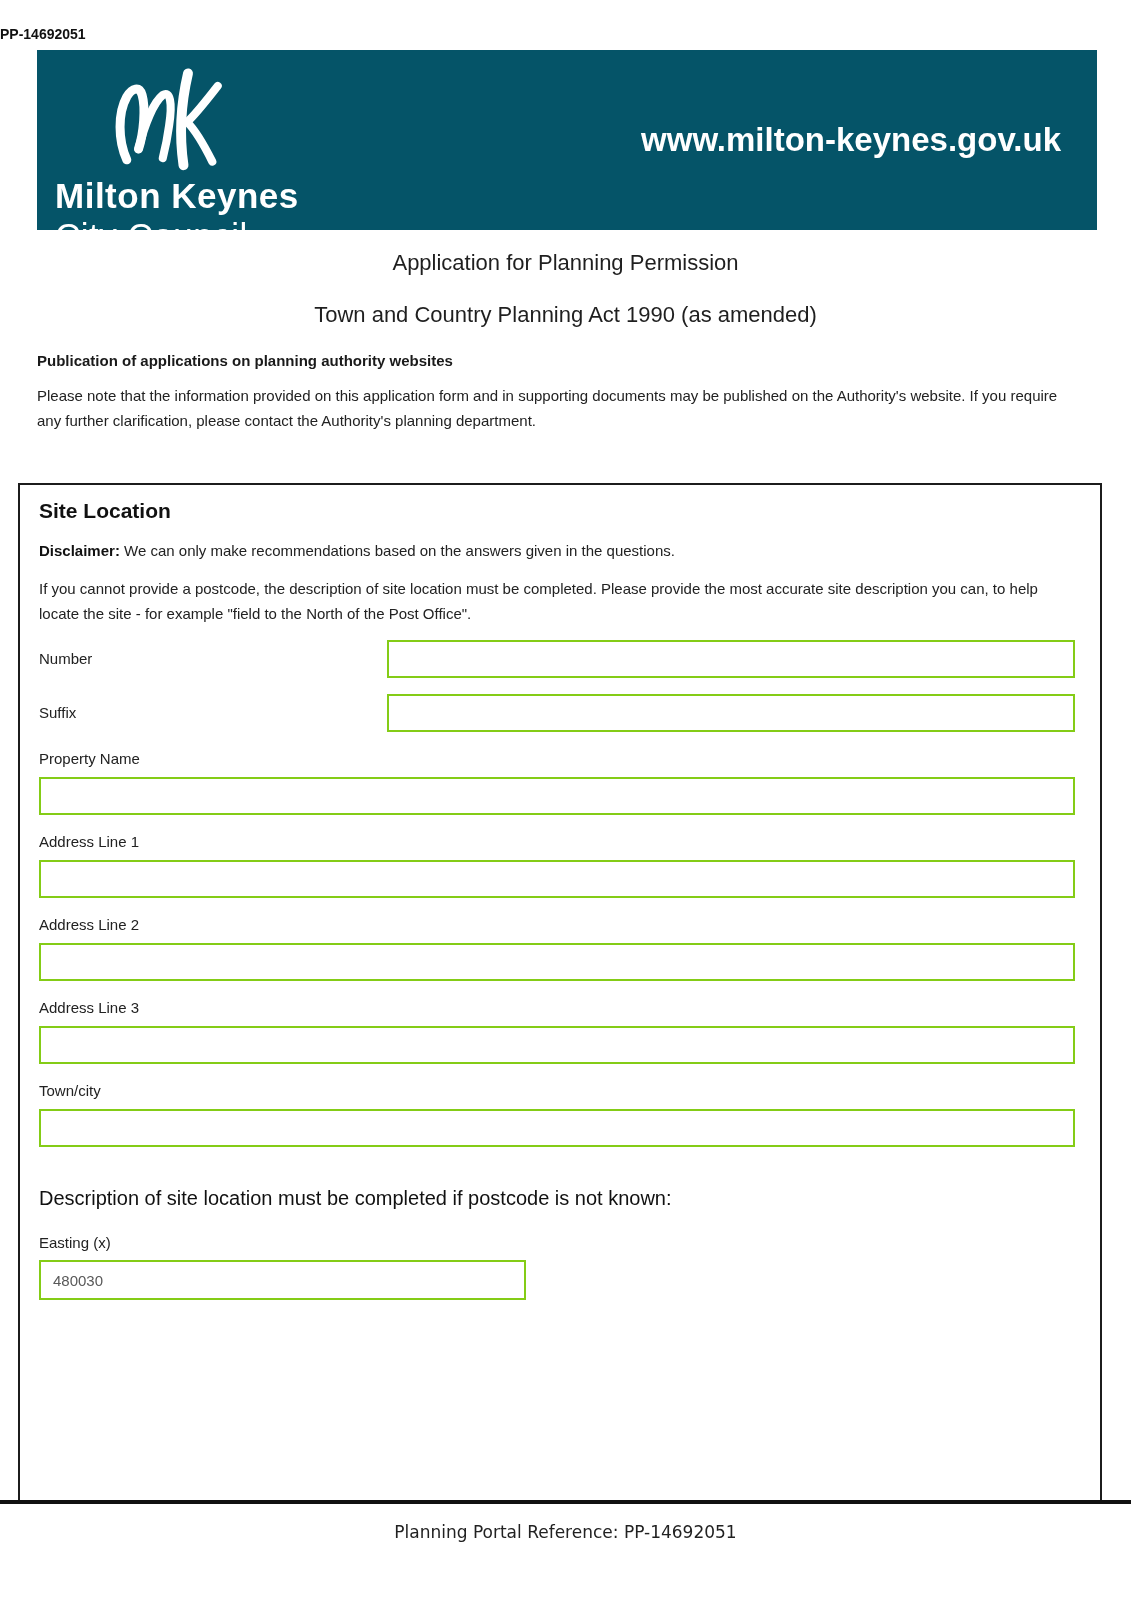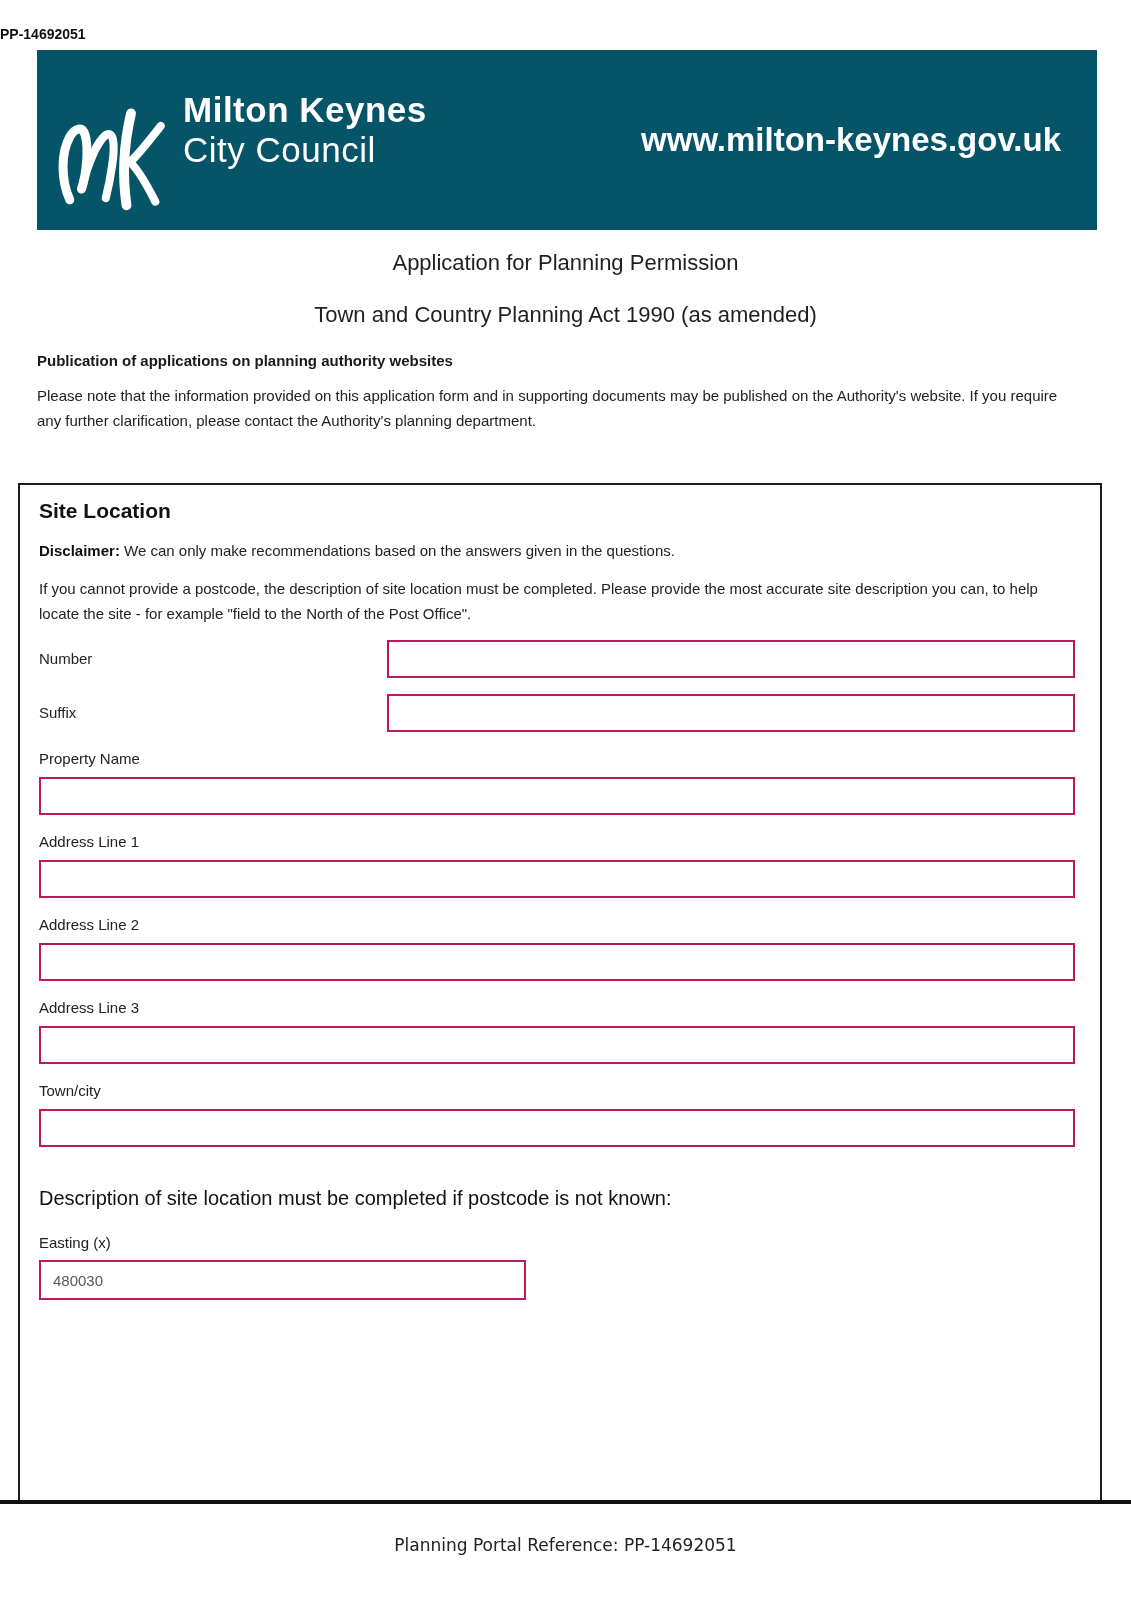--- a/index.html
+++ b/index.html
@@ -20,23 +20,24 @@
   .band {
     margin: 8px 34px 0 37px;
     height: 180px;
     background: #055468;
     display: flex;
     align-items: center;
     justify-content: space-between;
   }
   .brand {
     display: flex;
-    align-items: flex-start;
-    padding-left: 20px;
+    align-items: center;
+    padding-left: 4px;
     padding-top: 26px;
+    flex-direction: column;
   }
   .logo-svg { width: 112px; height: 126px; flex: 0 0 auto; }
   .brand-text { margin-left: 14px; color: #ffffff; line-height: 1.15; }
   .brand-line1 { font-size: 35px; font-weight: bold; letter-spacing: 0.5px; }
   .brand-line2 { font-size: 35px; font-weight: 400; letter-spacing: 0.5px; }
   .band-url {
     color: #ffffff;
     font-size: 33px;
     font-weight: bold;
     padding-right: 36px;
@@ -102,21 +103,21 @@
     width: 348px;
     flex: 0 0 348px;
     padding-top: 10px;
     font-size: 15px;
     color: #222;
   }
   .text-input {
     display: block;
     width: 100%;
     height: 38px;
-    border: 2px solid #be185d;
+    border: 2px solid #84cc16;
     background: #ffffff;
     font-family: "Liberation Sans", sans-serif;
     font-size: 15px;
     color: #595959;
     padding: 0 12px;
     border-radius: 0;
     outline: none;
   }
   .inline-row .text-input { flex: 1 1 auto; }
   .stacked { margin-top: 18px; }
@@ -135,21 +136,21 @@
   .coords-row .text-input { margin-top: 9px; height: 40px; }
   .desc-label { margin-top: 26px; font-size: 15px; color: #222; }
   .page-rule {
     margin-top: 0;
     width: 1131px;
     height: 4px;
     background: #111;
     border: none;
   }
   .footer-ref {
-    margin-top: 31px;
+    margin-top: 18px;
     text-align: center;
     font-family: "DejaVu Sans", sans-serif;
     font-size: 17px;
     color: #222;
   }
 </style>
 </head>
 <body>
 
 <div class="pp-ref">PP-14692051</div>

